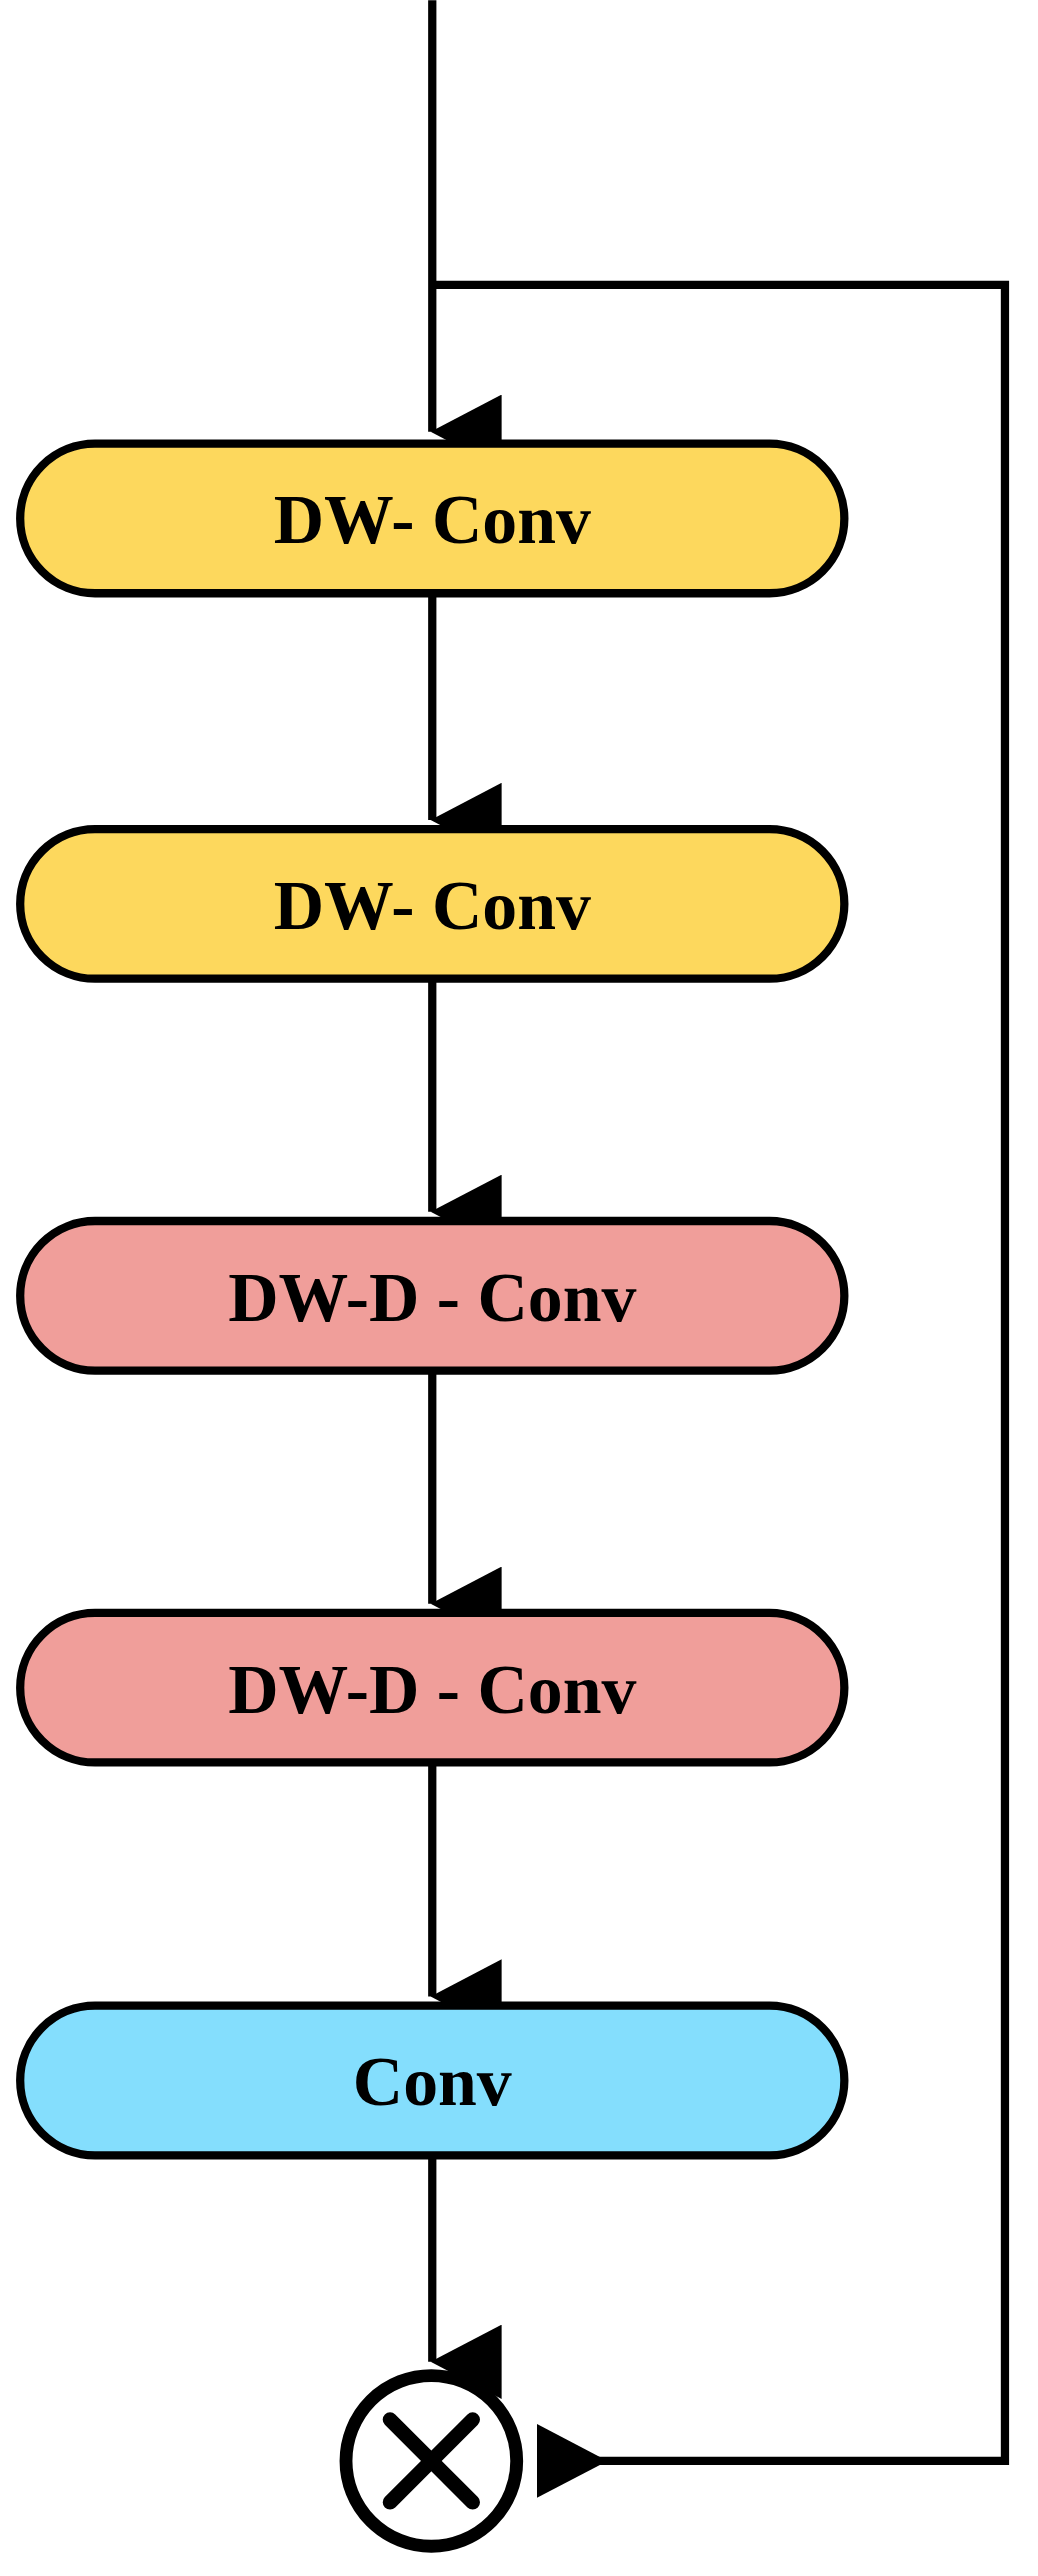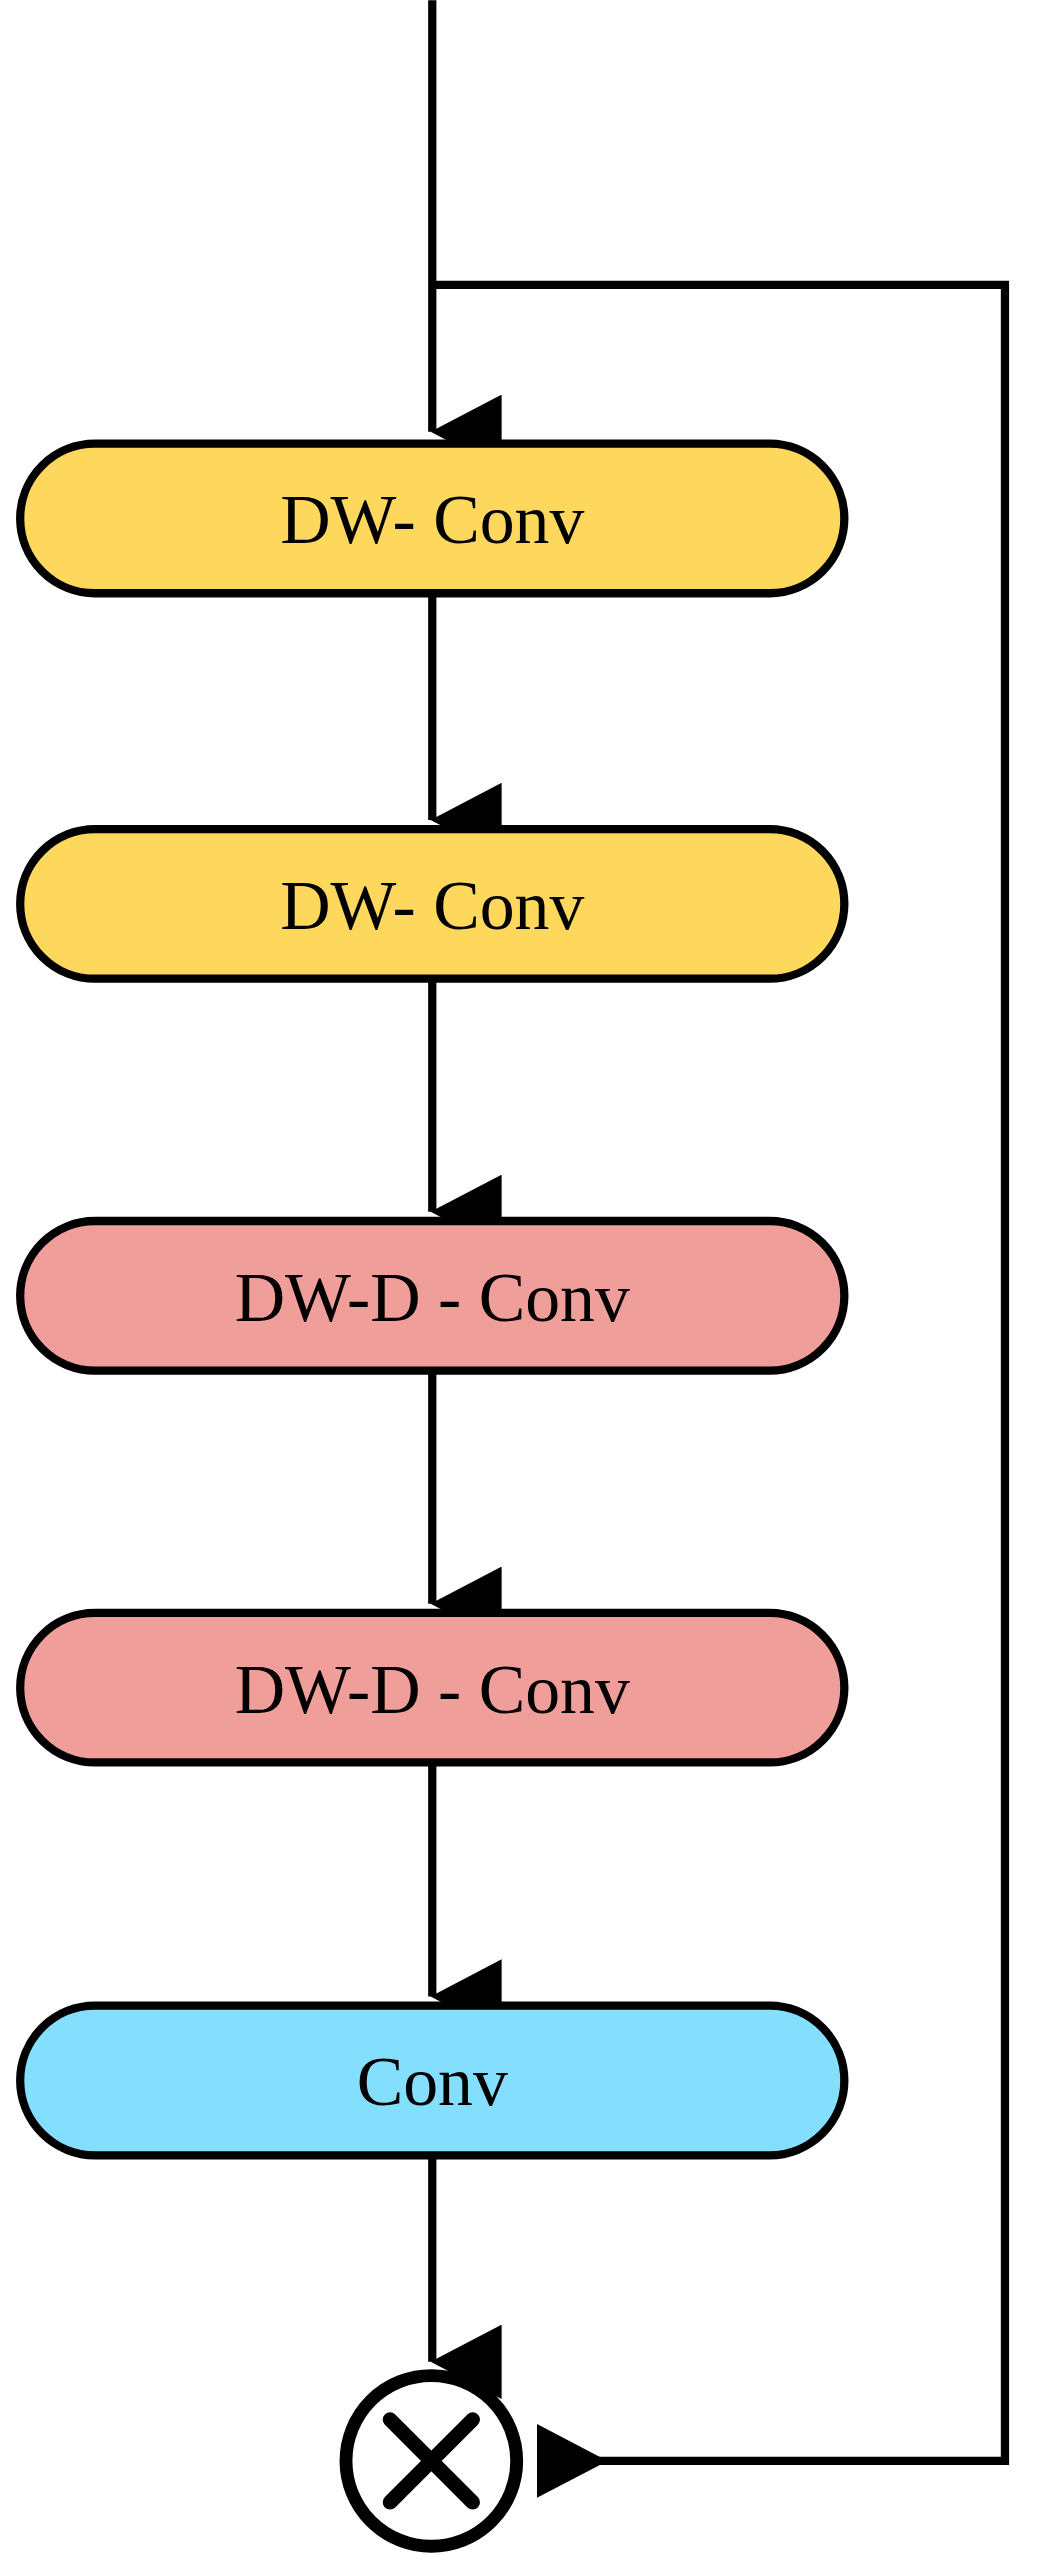--- a/index.html
+++ b/index.html
@@ -9,20 +9,21 @@
   }
   body {
     font-family: "Liberation Serif", "DejaVu Serif", serif;
   }
   #diagram-root {
     position: relative;
     width: 1038px;
     height: 2576px;
     background: #ffffff;
     overflow: hidden;
+    font-weight: bold;
   }
   #diagram-svg {
     position: absolute;
     top: 0;
     left: 0;
     width: 1038px;
     height: 2576px;
     display: block;
   }
   .node-label {

